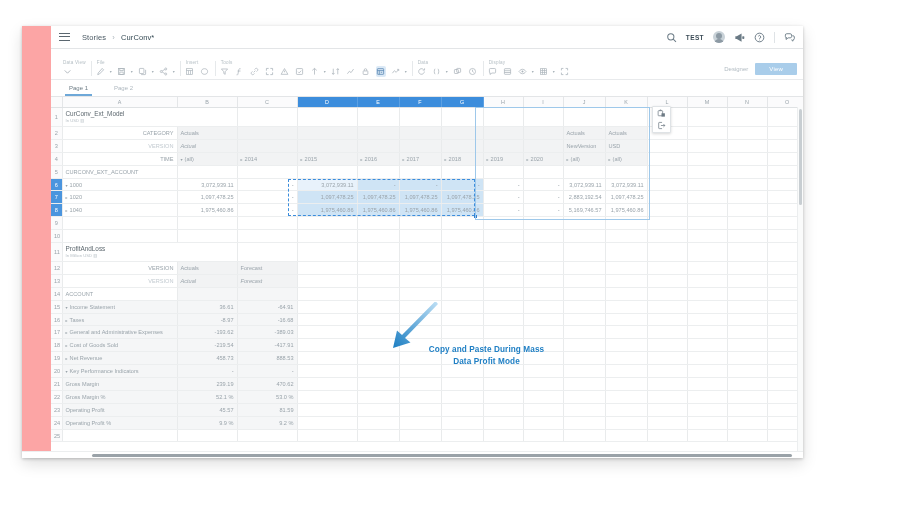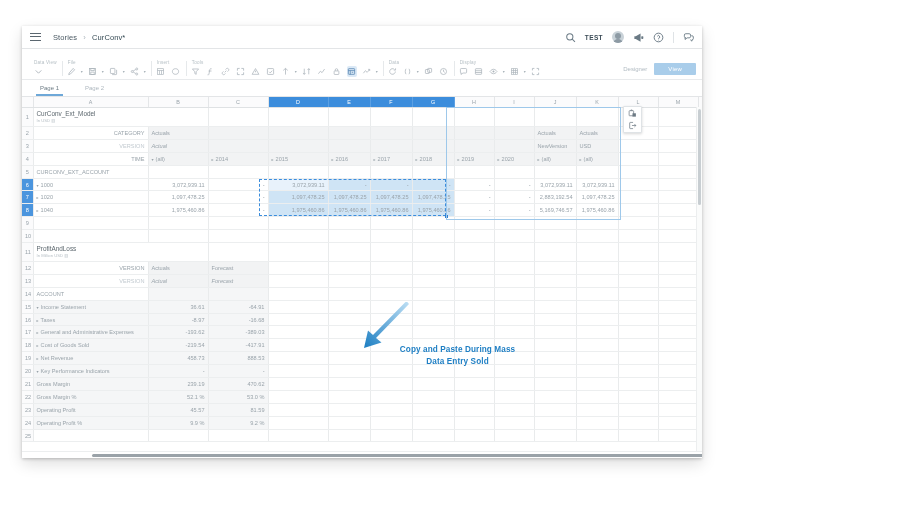--- a/index.html
+++ b/index.html
@@ -4,24 +4,25 @@
 <style>
   html,body{margin:0;padding:0;}
   body{
     width:900px;height:520px;overflow:hidden;
     background:#ffffff;
     font-family:"Liberation Sans", sans-serif;
     -webkit-font-smoothing:antialiased;
   }
   
   #app-window{
-    position:absolute;left:22px;top:26px;width:680px;height:432px;
+    position:absolute;left:22px;top:26px;width:752px;height:432px;
     background:#fca5a5;
     box-shadow:0 1px 3px rgba(0,0,0,.22), 0 6px 14px rgba(0,0,0,.13);
     overflow:hidden;
+    padding-left:29px;
   }
   
   #topbar{
     position:relative;height:22px;border-bottom:1px solid #e3e5e7;
     display:flex;align-items:center;padding:0 8px;background:#fff;
   }
   .hamburger{width:11px;height:9px;position:relative;margin-right:12px;cursor:pointer;}
   .hamburger i{position:absolute;left:0;width:11px;height:1.2px;background:#5b6770;display:block;}
   .hamburger i:nth-child(1){top:0}
   .hamburger i:nth-child(2){top:3.8px}
@@ -990,21 +991,21 @@
         <linearGradient id="ag" x1="0" y1="1" x2="1" y2="0">
           <stop offset="0" stop-color="#1c7ec2"></stop>
           <stop offset="1" stop-color="#bfe0f5"></stop>
         </linearGradient>
       </defs>
       <path d="M55 2 L22 36 L27.5 40.5 L10 46 L14 28.5 L19 33 L52.5 -1 Z" fill="url(#ag)"></path>
     </svg>
 
     <div id="callout">
       <div>Copy and Paste During Mass</div>
-      <div>Data Entry Sold</div>
+      <div>Data Profit Mode</div>
     </div>
 
     <div id="vscroll">
       <div class="thumb"></div>
     </div>
   </div>
 
   <div id="hscrollbar">
     <div class="hthumb"></div>
   </div>

